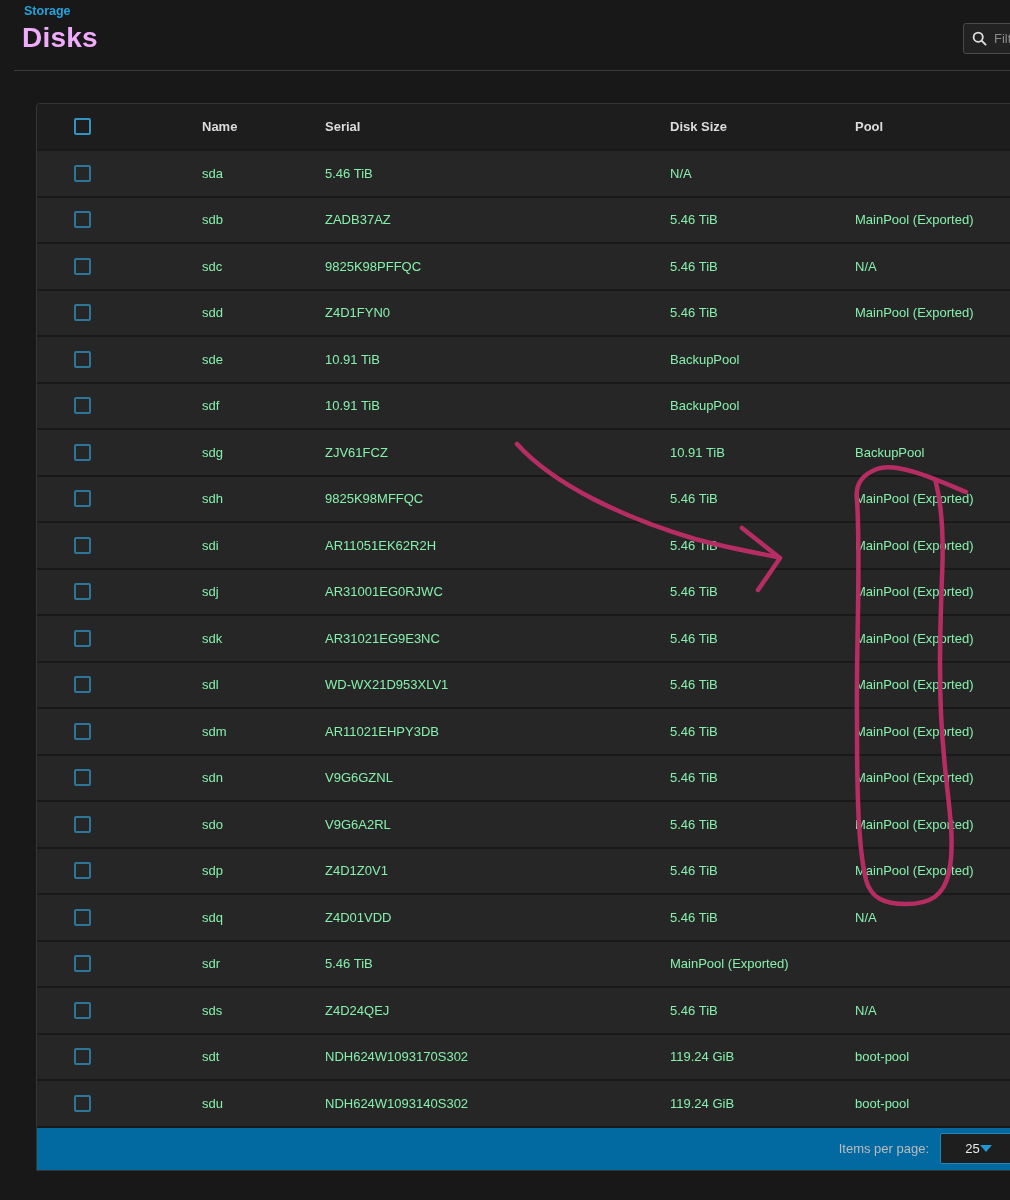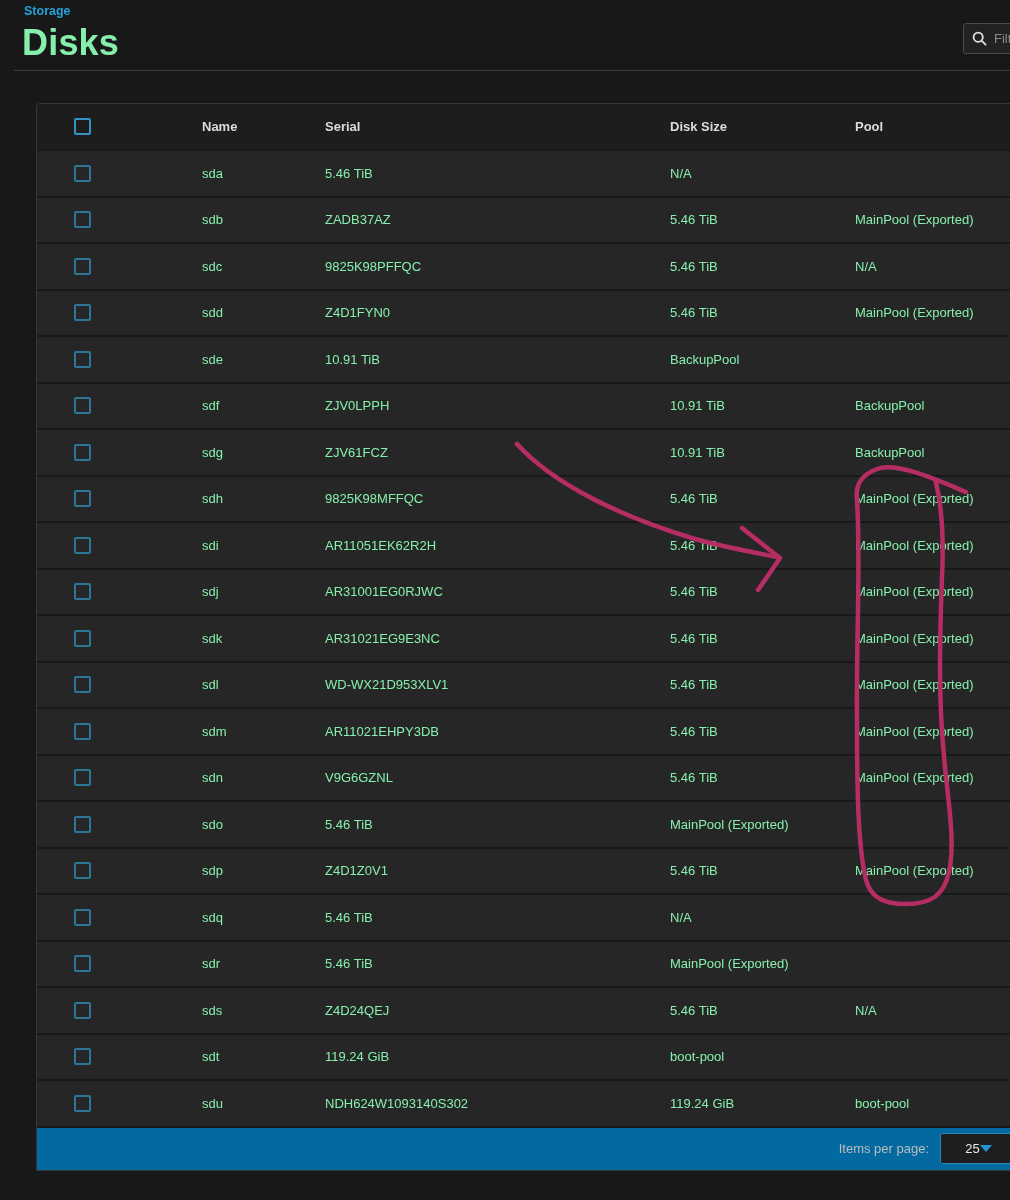--- a/index.html
+++ b/index.html
@@ -13,21 +13,21 @@
 
   
   .page-header { position:absolute; top:0; left:0; width:100%; height:90px; }
   .breadcrumb {
     position:absolute; top:4px; left:24px;
     font-size:12.5px; font-weight:700; color:#23a3dd;
     text-decoration:none; cursor:pointer;
   }
   .page-title {
     position:absolute; top:22px; left:22px;
-    font-size:36px; font-weight:700; color:#86efac; letter-spacing:0.2px;
+    font-size:28px; font-weight:700; color:#f0abfc; letter-spacing:0.2px;
   }
   .header-divider {
     position:absolute; top:70px; left:14px; right:0;
     height:1px; background:#3c3c3c;
   }
 
   
   .filter-box {
     position:absolute; top:23px; left:963px; width:140px; height:31px;
     background:#222222; border:1px solid #4a4a4a; border-radius:3px;
@@ -172,21 +172,20 @@
     <div class="cell name-cell">sde</div>
     <div class="cell size-cell">10.91 TiB</div>
     <div class="cell pool-cell">BackupPool</div>
   </div>
 
   <div class="trow">
     <div class="cell checkbox-cell">
       <span class="checkbox"></span>
     </div>
     <div class="cell name-cell">sdf</div>
-    <div class="cell serial-cell">ZJV0LPPH</div>
     <div class="cell size-cell">10.91 TiB</div>
     <div class="cell pool-cell">BackupPool</div>
   </div>
 
   <div class="trow">
     <div class="cell checkbox-cell">
       <span class="checkbox"></span>
     </div>
     <div class="cell name-cell">sdg</div>
     <div class="cell serial-cell">ZJV61FCZ</div>
@@ -262,39 +261,41 @@
     <div class="cell serial-cell">V9G6GZNL</div>
     <div class="cell size-cell">5.46 TiB</div>
     <div class="cell pool-cell">MainPool (Exported)</div>
   </div>
 
   <div class="trow">
     <div class="cell checkbox-cell">
       <span class="checkbox"></span>
     </div>
     <div class="cell name-cell">sdo</div>
+    <div class="cell serial-cell">V9G6A2RL</div>
     <div class="cell size-cell">5.46 TiB</div>
     <div class="cell pool-cell">MainPool (Exported)</div>
   </div>
 
   <div class="trow">
     <div class="cell checkbox-cell">
       <span class="checkbox"></span>
     </div>
     <div class="cell name-cell">sdp</div>
     <div class="cell serial-cell">Z4D1Z0V1</div>
     <div class="cell size-cell">5.46 TiB</div>
     <div class="cell pool-cell">MainPool (Exported)</div>
   </div>
 
   <div class="trow">
     <div class="cell checkbox-cell">
       <span class="checkbox"></span>
     </div>
     <div class="cell name-cell">sdq</div>
+    <div class="cell serial-cell">Z4D01VDD</div>
     <div class="cell size-cell">5.46 TiB</div>
     <div class="cell pool-cell">N/A</div>
   </div>
 
   <div class="trow">
     <div class="cell checkbox-cell">
       <span class="checkbox"></span>
     </div>
     <div class="cell name-cell">sdr</div>
     <div class="cell size-cell">5.46 TiB</div>
@@ -309,20 +310,21 @@
     <div class="cell serial-cell">Z4D24QEJ</div>
     <div class="cell size-cell">5.46 TiB</div>
     <div class="cell pool-cell">N/A</div>
   </div>
 
   <div class="trow">
     <div class="cell checkbox-cell">
       <span class="checkbox"></span>
     </div>
     <div class="cell name-cell">sdt</div>
+    <div class="cell serial-cell">NDH624W1093170S302</div>
     <div class="cell size-cell">119.24 GiB</div>
     <div class="cell pool-cell">boot-pool</div>
   </div>
 
   <div class="trow">
     <div class="cell checkbox-cell">
       <span class="checkbox"></span>
     </div>
     <div class="cell name-cell">sdu</div>
     <div class="cell serial-cell">NDH624W1093140S302</div>

